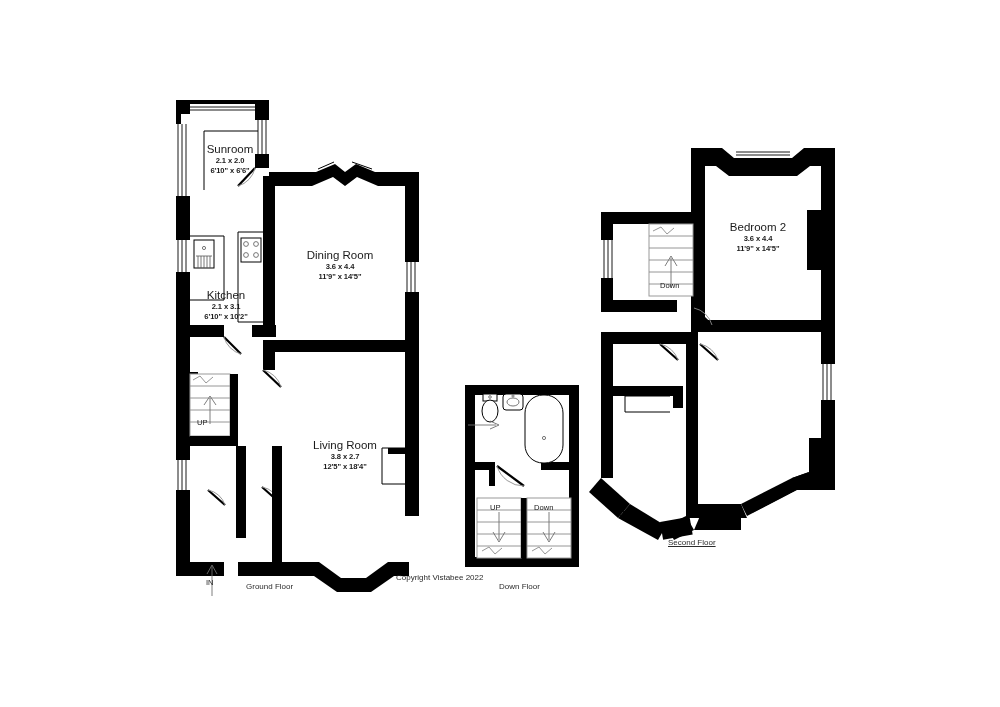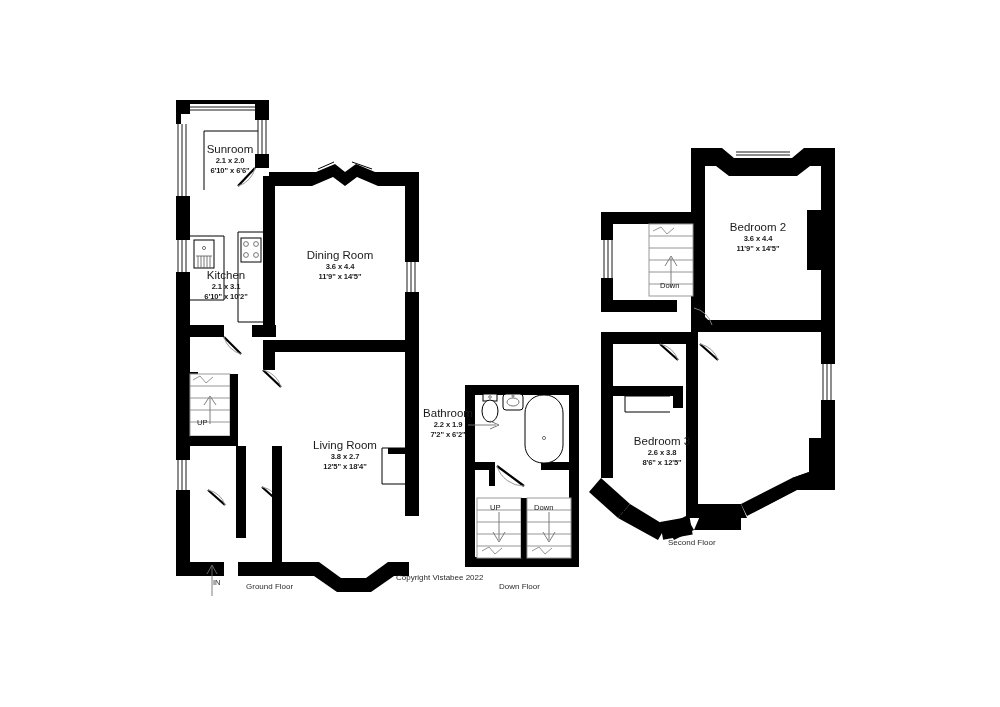--- a/index.html
+++ b/index.html
@@ -313,63 +313,53 @@
       <path class="wall" d="M792 478 L809 472 L809 490 L797 490 Z"></path>
     </g>
   </svg>
 
   <div class="label-group" style="left:175px; top:142px; width:110px;">
     <div class="room-name">Sunroom</div>
     <div class="room-dims-m">2.1 x 2.0</div>
     <div class="room-dims-ft">6'10" x 6'6"</div>
   </div>
 
-  <div class="label-group" style="left:176px; top:268px; width:100px;">
+  <div class="label-group" style="left:176px; top:288px; width:100px;">
     <div class="room-name">Kitchen</div>
     <div class="room-dims-m">2.1 x 3.1</div>
     <div class="room-dims-ft">6'10" x 10'2"</div>
   </div>
 
   <div class="label-group" style="left:285px; top:248px; width:110px;">
     <div class="room-name">Dining Room</div>
     <div class="room-dims-m">3.6 x 4.4</div>
     <div class="room-dims-ft">11'9" x 14'5"</div>
   </div>
 
   <div class="label-group" style="left:290px; top:438px; width:110px;">
     <div class="room-name">Living Room</div>
     <div class="room-dims-m">3.8 x 2.7</div>
     <div class="room-dims-ft">12'5" x 18'4"</div>
   </div>
 
-  <div class="label-group" style="left:405px; top:406px; width:86px;">
-    <div class="room-name">Bathroom</div>
-    <div class="room-dims-m">2.2 x 1.9</div>
-    <div class="room-dims-ft">7'2" x 6'2"</div>
-  </div>
 
   <div class="label-group" style="left:703px; top:220px; width:110px;">
     <div class="room-name">Bedroom 2</div>
     <div class="room-dims-m">3.6 x 4.4</div>
     <div class="room-dims-ft">11'9" x 14'5"</div>
   </div>
 
 
-  <div class="label-group" style="left:607px; top:434px; width:110px;">
-    <div class="room-name">Bedroom 3</div>
-    <div class="room-dims-m">2.6 x 3.8</div>
-    <div class="room-dims-ft">8'6" x 12'5"</div>
-  </div>
 
   <div class="stair-text" style="left:197px; top:418px;">UP</div>
   <div class="stair-text" style="left:490px; top:503px;">UP</div>
   <div class="stair-text" style="left:534px; top:503px;">Down</div>
   <div class="stair-text" style="left:660px; top:281px;">Down</div>
 
-  <div class="entry-label" style="left:206px; top:578px;margin-left:7px;">IN</div>
+  <div class="entry-label" style="left:206px; top:578px;">IN</div>
 
   <div class="floor-caption" style="left:246px; top:582px;">Ground Floor</div>
   <div class="floor-caption" style="left:499px; top:582px;">Down Floor</div>
-  <div class="floor-caption" style="left:668px; top:538px;">Second  Floor</div>
+  <div class="floor-caption" style="left:668px; top:538px;text-decoration:underline;">Second  Floor</div>
 
   <div class="copyright" style="left:396px; top:573px;">Copyright Vistabee 2022</div>
 
 </div>
 
 </body></html>

